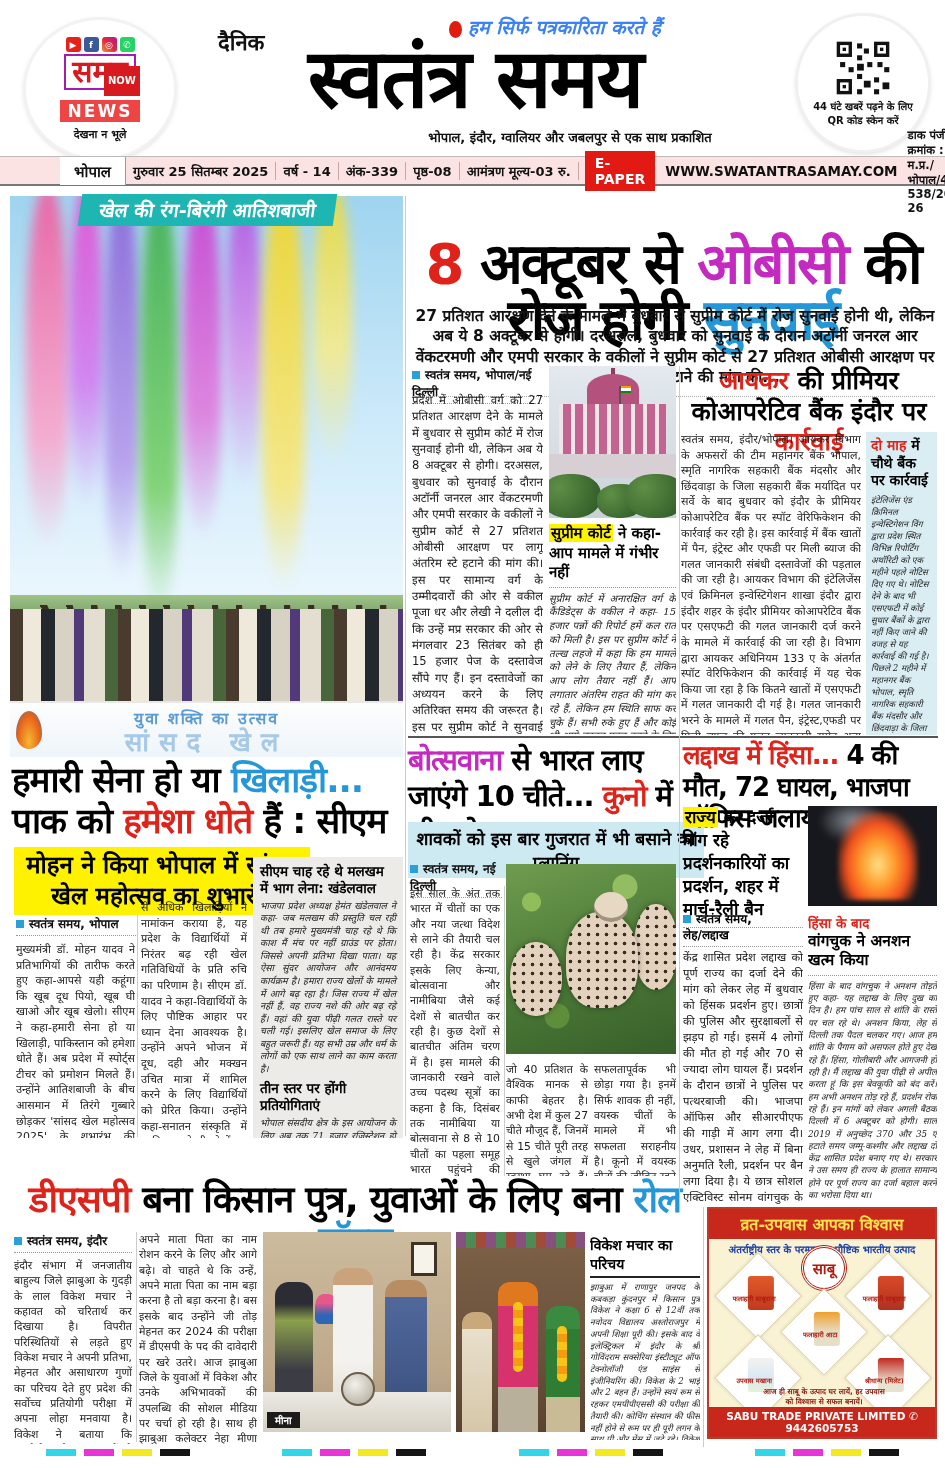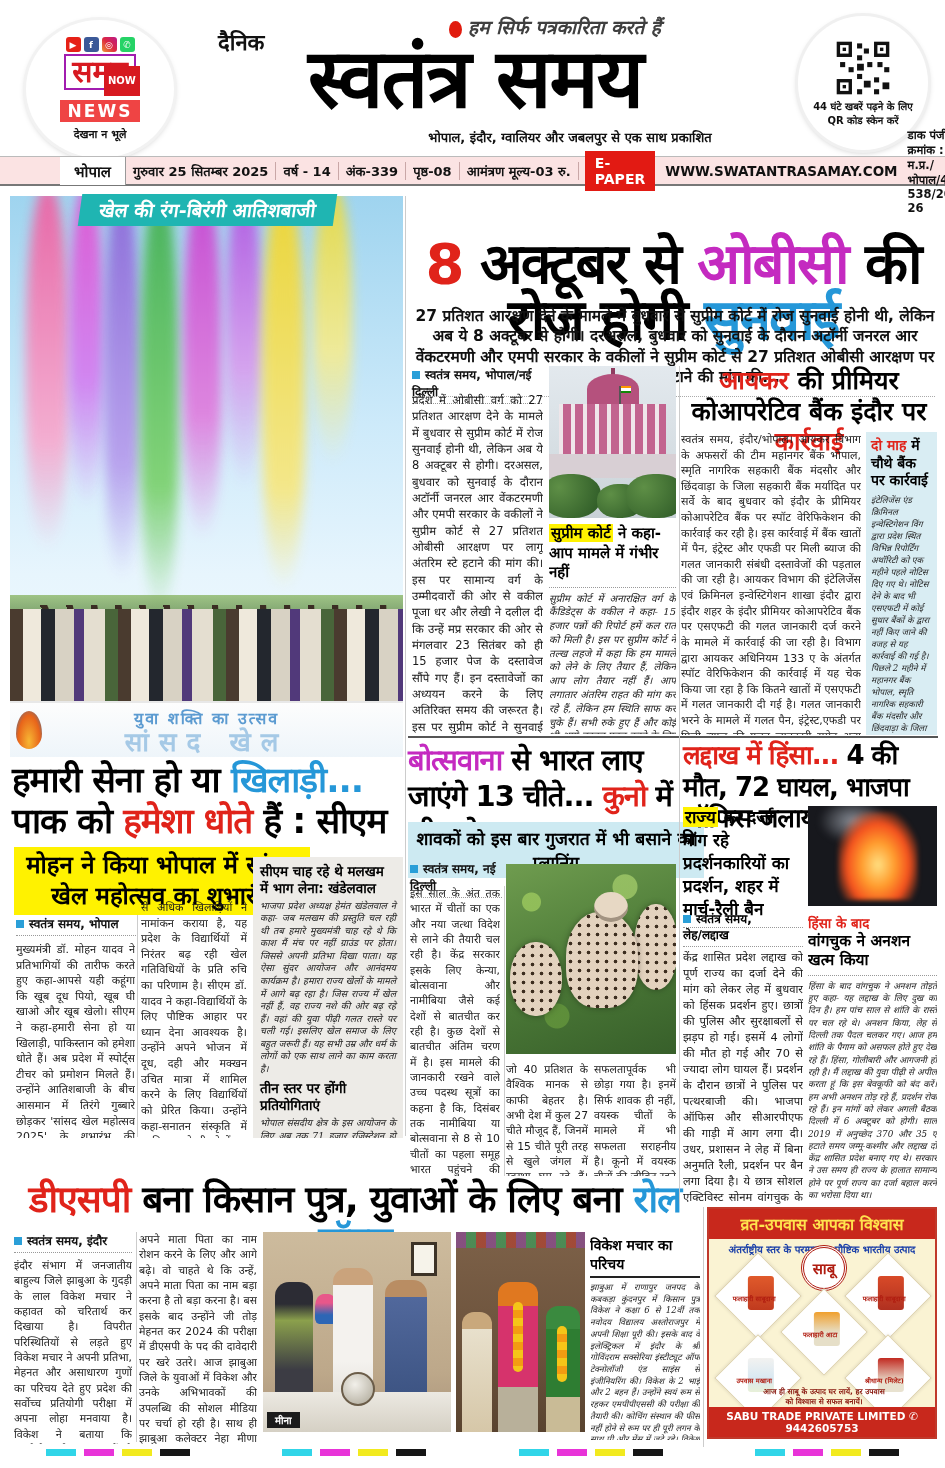--- a/index.html
+++ b/index.html
@@ -12,21 +12,21 @@
     box-shadow:0 0 0 3px #f2f2f2, 0 2px 6px rgba(0,0,0,.25); display:flex; flex-direction:column; align-items:center; justify-content:center; gap:2px; }
   .social-row { display:flex; gap:3px; }
   .si { width:15px; height:15px; border-radius:3px; color:#fff; font-size:9px; font-weight:bold; display:flex; align-items:center; justify-content:center; }
   .si.yt{ background:#e62117; } .si.fb{ background:#3b5998; } .si.ig{ background:linear-gradient(45deg,#f09433,#dc2743,#bc1888); } .si.wa{ background:#25d366; }
   .logo-samay { color:#d71920; font-weight:900; font-size:30px; line-height:1; border:2px solid #a21caf; padding:1px 6px; position:relative; background:#fff; }
   .logo-now { position:absolute; right:-6px; bottom:-8px; background:#d71920; color:#fff; font-size:10px; font-weight:bold; padding:10px 4px; }
   .logo-news { background:#ef4444; color:#fff; font-weight:900; font-size:17px; letter-spacing:2px; padding:1px 8px; margin-top:8px; }
   .logo-tagline { font-size:11px; font-weight:bold; color:#111; margin-top:2px; }
 
   .daily-label { left:218px; top:26px; font-size:22px; font-weight:bold; color:#111; }
-  .slogan-wrap { left:390px; top:14px; width:330px; text-align:center; font-size:19px; font-weight:bold; font-style:italic; color:#404040; font-family:"DejaVu Serif", serif; }
+  .slogan-wrap { left:390px; top:14px; width:330px; text-align:center; font-size:19px; font-weight:bold; font-style:italic; color:#3b82f6; font-family:"DejaVu Serif", serif; }
   .red-dot { display:inline-block; width:13px; height:17px; border-radius:50%; background:#e11b0e; vertical-align:middle; margin-right:6px; }
   .paper-title { left:195px; top:36px; width:560px; text-align:center; font-size:82px; line-height:1.05; font-weight:900; color:#000; letter-spacing:-2px; font-family:"DejaVu Sans", sans-serif; }
   .pub-line { left:360px; top:128px; width:420px; text-align:center; font-size:13px; font-weight:bold; color:#111; }
 
   .qr-circle { left:798px; top:16px; width:130px; height:134px; border-radius:50%; background:#fff;
     box-shadow:0 0 0 3px #f0f0f0, 0 2px 6px rgba(0,0,0,.25); display:flex; flex-direction:column; align-items:center; justify-content:center; }
   .qr-caption { font-size:10px; font-weight:bold; text-align:center; width:100px; margin-top:3px; color:#111; }
 
   
   .info-bar { left:0; top:156px; width:945px; height:30px; background:#fbe3e3; border-top:1px solid #bbb; border-bottom:2px solid #777;
@@ -321,21 +321,21 @@
 
   <h2 class="abs tax-h"><span class="red-t">आयकर</span><span> की प्रीमियर कोआपरेटिव बैंक इंदौर पर </span><span class="red-t">कार्रवाई</span></h2>
   <div class="abs body-txt tax-body">स्वतंत्र समय, इंदौर/भोपाल। आयकर विभाग के अफसरों की टीम महानगर बैंक भोपाल, स्मृति नागरिक सहकारी बैंक मंदसौर और छिंदवाड़ा के जिला सहकारी बैंक मर्यादित पर सर्वे के बाद बुधवार को इंदौर के प्रीमियर कोआपरेटिव बैंक पर स्पॉट वेरिफिकेशन की कार्रवाई कर रही है। इस कार्रवाई में बैंक खातों में पैन, इंट्रेस्ट और एफडी पर मिली ब्याज की गलत जानकारी संबंधी दस्तावेजों की पड़ताल की जा रही है। आयकर विभाग की इंटेलिजेंस एवं क्रिमिनल इन्वेस्टिगेशन शाखा इंदौर द्वारा इंदौर शहर के इंदौर प्रीमियर कोआपरेटिव बैंक पर एसएफटी की गलत जानकारी दर्ज करने के मामले में कार्रवाई की जा रही है। विभाग द्वारा आयकर अधिनियम 133 ए के अंतर्गत स्पॉट वेरिफिकेशन की कार्रवाई में यह चेक किया जा रहा है कि कितने खातों में एसएफटी में गलत जानकारी दी गई है। गलत जानकारी भरने के मामले में गलत पैन, इंट्रेस्ट,एफडी पर मिली ब्याज की गलत जानकारी समेत अन्य मुद्दे शामिल हैं। बताया जाता है कि को-ऑपरेटिव बैंकों को भी वित्त वर्ष के दौरान चालू खाते में 50 लाख से अधिक एवं बचत खाते में 10 लाख रुपए से अधिक नकद जमा करने एवं 10 लाख से अधिक के फिक्स डिपॉजिट करने वाले खातों की जानकारी देने की अनिवार्यता है। आयकर अधिनियम की धारा 285 बी-ए के अंतर्गत इसकी बाध्यता के बाद भी इस तरह के बैंकों द्वारा आयकर विभाग को सही-सही एवं पूर्ण जानकारी नहीं दी जा रही है।</div>
   <div class="abs tax-box">
     <h4><span class="red-t">दो माह</span><span> में चौथे बैंक पर कार्रवाई</span></h4>
     <div class="bx-t ital">इंटेलिजेंस एंड क्रिमिनल इन्वेस्टिगेशन विंग द्वारा प्रदेश स्थित विभिन्न रिपोर्टिंग अथॉरिटी को एक महीने पहले नोटिस दिए गए थे। नोटिस देने के बाद भी एसएफटी में कोई सुधार बैंकों के द्वारा नहीं किए जाने की वजह से यह कार्रवाई की गई है। पिछले 2 महीने में महानगर बैंक भोपाल, स्मृति नागरिक सहकारी बैंक मंदसौर और छिंदवाड़ा के जिला सहकारी बैंक मर्यादित के बाद विभाग की बैंक के विरुद्ध की जा रही चौथी कार्रवाई है।</div>
   </div>
 
   <div class="abs rule-under-obc"></div>
 
-  <h2 class="abs chee-h"><span class="magenta-t">बोत्सवाना</span><span> से भारत लाए जाएंगे 13 चीते... </span><span class="red-t">कुनो</span><span> में भी बसे</span></h2>
+  <h2 class="abs chee-h"><span class="magenta-t">बोत्सवाना</span><span> से भारत लाए जाएंगे 10 चीते... </span><span class="red-t">कुनो</span><span> में भी बसे</span></h2>
   <div class="abs chee-sub">शावकों को इस बार गुजरात में भी बसाने की प्लानिंग</div>
   <div class="abs byline chee-byline"><span class="bsq"></span><span>स्वतंत्र समय, नई दिल्ली</span></div>
   <div class="abs body-txt chee-col1">इस साल के अंत तक भारत में चीतों का एक और नया जत्था विदेश से लाने की तैयारी चल रही है। केंद्र सरकार इसके लिए केन्या, बोत्सवाना और नामीबिया जैसे कई देशों से बातचीत कर रही है। कुछ देशों से बातचीत अंतिम चरण में है। इस मामले की जानकारी रखने वाले उच्च पदस्थ सूत्रों का कहना है कि, दिसंबर तक नामीबिया या बोत्सवाना से 8 से 10 चीतों का पहला समूह भारत पहुंचने की उम्मीद है। जबकि केन्या से चीतों की खेप अगले साल आ सकती है। सरकारी सूत्रों का कहना है कि, भारत में चीता शावकों की जीवित रहने की दर 61 प्रतिशत से भी अधिक है,</div>
   <div class="abs chee-photo">
     <div class="leafy"></div>
     <div class="cheetah c2"></div>
     <div class="cheetah c3"></div>
     <div class="cheetah c1"></div>
     <div class="c1h"></div>
   </div>

